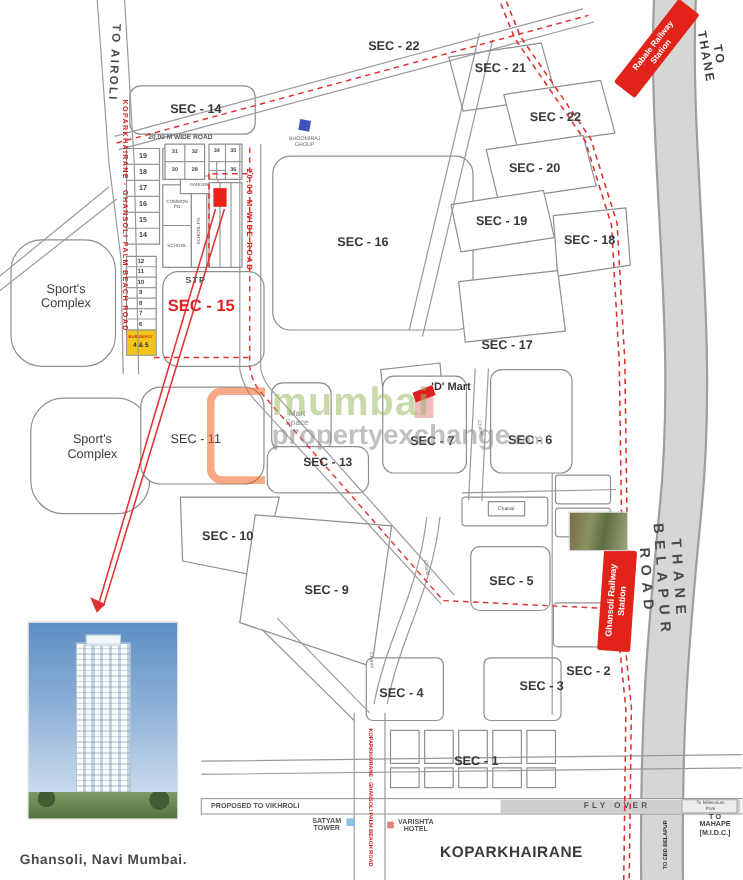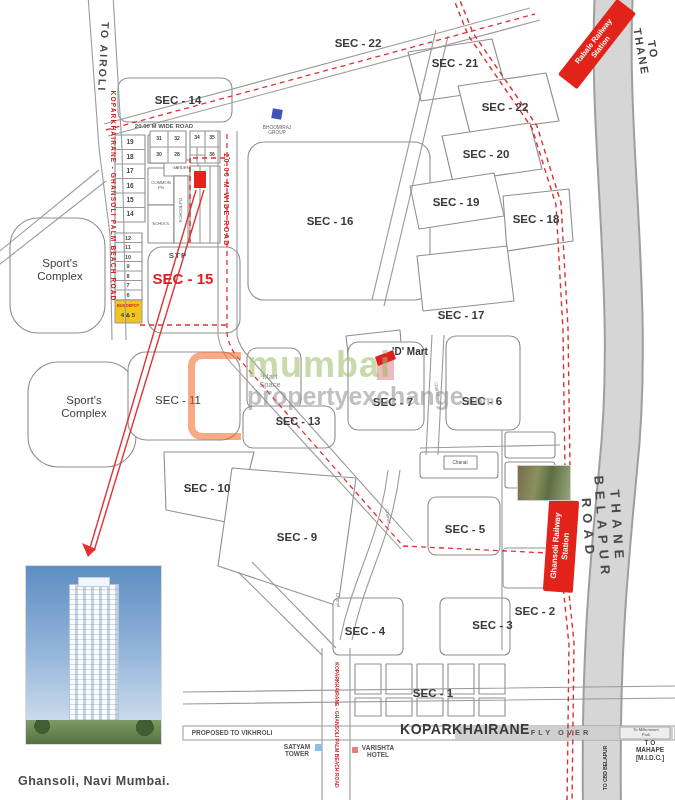--- a/index.html
+++ b/index.html
@@ -202,21 +202,21 @@
       <div class="ml" style="left: 277px; top: 130px; font-size: 4.8px; color: rgb(102, 102, 102); font-weight: 400; transform: translate(-50%, -50%) rotate(0deg);">BHOOMIRAJ
 GROUP</div>
       <div class="ml" style="left: 647px; top: 51px; font-size: 11px; color: rgb(63, 63, 63); font-weight: 700; letter-spacing: 2px; transform: translate(-50%, -50%) rotate(80deg);">TO THANE</div>
       <div class="ml" style="left: 602px; top: 528px; font-size: 13px; color: rgb(74, 74, 74); font-weight: 700; letter-spacing: 6px; transform: translate(-50%, -50%) rotate(86deg);">THANE BELAPUR ROAD</div>
       <div class="ml" style="left: 561px; top: 733px; font-size: 7.5px; color: rgb(85, 85, 85); font-weight: 600; letter-spacing: 3px; transform: translate(-50%, -50%) rotate(0deg);">FLY OVER</div>
       <div class="ml" style="left: 232px; top: 733px; font-size: 6.5px; color: rgb(85, 85, 85); font-weight: 600; transform: translate(-50%, -50%) rotate(0deg);">PROPOSED TO VIKHROLI</div>
       <div class="ml" style="left: 646px; top: 733px; font-size: 4.2px; color: rgb(85, 85, 85); font-weight: 400; transform: translate(-50%, -50%) rotate(0deg);">To Millennium Park</div>
       <div class="ml" style="left: 650px; top: 750px; font-size: 6.5px; color: rgb(68, 68, 68); font-weight: 600; transform: translate(-50%, -50%) rotate(0deg);">T O MAHAPE
 [M.I.D.C.]</div>
       <div class="ml" style="left: 606px; top: 768px; font-size: 5px; color: rgb(51, 51, 51); font-weight: 600; transform: translate(-50%, -50%) rotate(-90deg);">TO CBD BELAPUR</div>
-      <div class="ml" style="left: 465px; top: 730px; font-size: 14px; color: rgb(58, 58, 58); font-weight: 700; letter-spacing: 0.5px; transform: translate(-50%, -50%) rotate(0deg);">KOPARKHAIRANE</div>
+      <div class="ml" style="left: 465px; top: 775px; font-size: 14px; color: rgb(58, 58, 58); font-weight: 700; letter-spacing: 0.5px; transform: translate(-50%, -50%) rotate(0deg);">KOPARKHAIRANE</div>
       <div class="ml" style="left: 336px; top: 725px; font-size: 5px; color: rgb(207, 31, 31); font-weight: 700; transform: translate(-50%, -50%) rotate(90deg);">KOPARKHAIRANE - GHANSOLI PALM BEACH ROAD</div>
       <div class="ml" style="left: 297px; top: 750px; font-size: 6.5px; color: rgb(85, 85, 85); font-weight: 600; transform: translate(-50%, -50%) rotate(0deg);">SATYAM
 TOWER</div>
       <div class="ml" style="left: 378px; top: 751px; font-size: 6.5px; color: rgb(85, 85, 85); font-weight: 600; transform: translate(-50%, -50%) rotate(0deg);">VARISHTA
 HOTEL</div>
       <div class="ml" style="left: 437px; top: 389px; font-size: 4.5px; color: rgb(119, 119, 119); font-weight: 400; transform: translate(-50%, -50%) rotate(80deg);">Chanel</div>
       <div class="ml" style="left: 388px; top: 516px; font-size: 4.5px; color: rgb(119, 119, 119); font-weight: 400; transform: translate(-50%, -50%) rotate(80deg);">Chanel</div>
       <div class="ml" style="left: 338px; top: 600px; font-size: 4.5px; color: rgb(119, 119, 119); font-weight: 400; transform: translate(-50%, -50%) rotate(85deg);">Chanel</div>
       <div class="ml" style="left: 460px; top: 463px; font-size: 4.8px; color: rgb(85, 85, 85); font-weight: 400; transform: translate(-50%, -50%) rotate(0deg);">Chanal</div>
       <div class="ml" style="left: 130px; top: 142px; font-size: 6.5px; color: rgb(68, 68, 68); font-weight: 600; transform: translate(-50%, -50%) rotate(0deg);">19</div>

